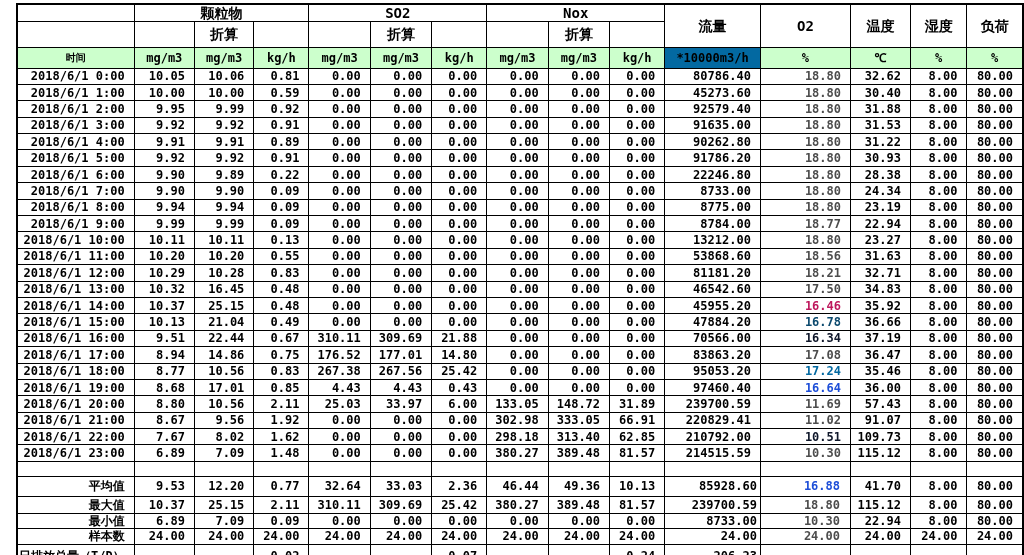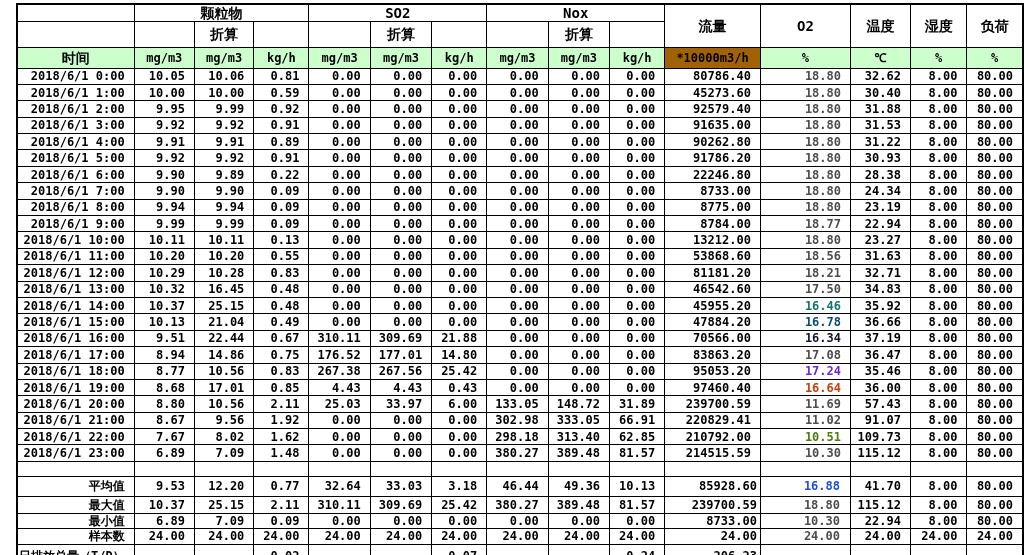--- a/index.html
+++ b/index.html
@@ -34,21 +34,21 @@
     text-align: center;
     font-size: 14px;
     padding: 0;
   }
   tr.units td {
     background: #ccffcc;
     text-align: center;
     padding: 0;
     font-size: 12px;
   }
-  tr.units td.time-hdr { font-size: 14px; }
+  tr.units td.time-hdr { font-size: 10px; }
   
   tr.data-row { height: 16.4px; }
   tr.blank-row { height: 15px; }
   tr.sum-avg { height: 20px; }
   tr.sum-max { height: 17px; }
   tr.sum-min { height: 15px; }
   tr.sum-cnt { height: 16px; }
   tr.sum-tot { height: 24px; }
   td.time-cell { padding-right: 4px; }
   td.c9 { padding-right: 12px; }          
@@ -107,21 +107,21 @@
       <td class="time-hdr" style="background: rgb(204, 255, 204);">时间</td>
       <td style="background: rgb(204, 255, 204);">mg/m3</td>
       <td style="background: rgb(204, 255, 204);">mg/m3</td>
       <td style="background: rgb(204, 255, 204);">kg/h</td>
       <td style="background: rgb(204, 255, 204);">mg/m3</td>
       <td style="background: rgb(204, 255, 204);">mg/m3</td>
       <td style="background: rgb(204, 255, 204);">kg/h</td>
       <td style="background: rgb(204, 255, 204);">mg/m3</td>
       <td style="background: rgb(204, 255, 204);">mg/m3</td>
       <td style="background: rgb(204, 255, 204);">kg/h</td>
-      <td style="background: #a16207;">*10000m3/h</td>
+      <td style="background: #0369a1;">*10000m3/h</td>
       <td style="background: rgb(204, 255, 204);">%</td>
       <td style="background: rgb(204, 255, 204);">℃</td>
       <td style="background: rgb(204, 255, 204);">%</td>
       <td style="background: rgb(204, 255, 204);">%</td>
     </tr>
   </tbody>
   <tbody id="data-rows">
       <tr class="data-row">
         <td class="time-cell">2018/6/1 0:00</td>
         <td class="c0">10.05</td>
@@ -365,21 +365,21 @@
         <td class="c0">10.37</td>
         <td class="c1">25.15</td>
         <td class="c2">0.48</td>
         <td class="c3">0.00</td>
         <td class="c4">0.00</td>
         <td class="c5">0.00</td>
         <td class="c6">0.00</td>
         <td class="c7">0.00</td>
         <td class="c8">0.00</td>
         <td class="c9">45955.20</td>
-        <td class="c10" style="color: #0f766e;">16.46</td>
+        <td class="c10" style="color: #be185d;">16.46</td>
         <td class="c11">35.92</td>
         <td class="c12">8.00</td>
         <td class="c13">80.00</td>
       </tr>
       <tr class="data-row">
         <td class="time-cell">2018/6/1 15:00</td>
         <td class="c0">10.13</td>
         <td class="c1">21.04</td>
         <td class="c2">0.49</td>
         <td class="c3">0.00</td>
@@ -433,38 +433,38 @@
         <td class="c0">8.77</td>
         <td class="c1">10.56</td>
         <td class="c2">0.83</td>
         <td class="c3">267.38</td>
         <td class="c4">267.56</td>
         <td class="c5">25.42</td>
         <td class="c6">0.00</td>
         <td class="c7">0.00</td>
         <td class="c8">0.00</td>
         <td class="c9">95053.20</td>
-        <td class="c10" style="color: #6d28d9;">17.24</td>
+        <td class="c10" style="color: #0369a1;">17.24</td>
         <td class="c11">35.46</td>
         <td class="c12">8.00</td>
         <td class="c13">80.00</td>
       </tr>
       <tr class="data-row">
         <td class="time-cell">2018/6/1 19:00</td>
         <td class="c0">8.68</td>
         <td class="c1">17.01</td>
         <td class="c2">0.85</td>
         <td class="c3">4.43</td>
         <td class="c4">4.43</td>
         <td class="c5">0.43</td>
         <td class="c6">0.00</td>
         <td class="c7">0.00</td>
         <td class="c8">0.00</td>
         <td class="c9">97460.40</td>
-        <td class="c10" style="color: #c2410c;">16.64</td>
+        <td class="c10" style="color: #1d4ed8;">16.64</td>
         <td class="c11">36.00</td>
         <td class="c12">8.00</td>
         <td class="c13">80.00</td>
       </tr>
       <tr class="data-row">
         <td class="time-cell">2018/6/1 20:00</td>
         <td class="c0">8.80</td>
         <td class="c1">10.56</td>
         <td class="c2">2.11</td>
         <td class="c3">25.03</td>
@@ -501,21 +501,21 @@
         <td class="c0">7.67</td>
         <td class="c1">8.02</td>
         <td class="c2">1.62</td>
         <td class="c3">0.00</td>
         <td class="c4">0.00</td>
         <td class="c5">0.00</td>
         <td class="c6">298.18</td>
         <td class="c7">313.40</td>
         <td class="c8">62.85</td>
         <td class="c9">210792.00</td>
-        <td class="c10" style="color: #4d7c0f;">10.51</td>
+        <td class="c10" style="color: #0f172a;">10.51</td>
         <td class="c11">109.73</td>
         <td class="c12">8.00</td>
         <td class="c13">80.00</td>
       </tr>
       <tr class="data-row">
         <td class="time-cell">2018/6/1 23:00</td>
         <td class="c0">6.89</td>
         <td class="c1">7.09</td>
         <td class="c2">1.48</td>
         <td class="c3">0.00</td>
@@ -549,21 +549,21 @@
         <td class="c12"></td>
         <td class="c13"></td>
       </tr>
       <tr class="summary-row sum-avg">
         <td class="sum-label">平均值</td>
         <td class="c0">9.53</td>
         <td class="c1">12.20</td>
         <td class="c2">0.77</td>
         <td class="c3">32.64</td>
         <td class="c4">33.03</td>
-        <td class="c5">3.18</td>
+        <td class="c5">2.36</td>
         <td class="c6">46.44</td>
         <td class="c7">49.36</td>
         <td class="c8">10.13</td>
         <td class="c9">85928.60</td>
         <td class="c10" style="color: #1d4ed8;">16.88</td>
         <td class="c11">41.70</td>
         <td class="c12">8.00</td>
         <td class="c13">80.00</td>
       </tr>
       <tr class="summary-row sum-max">

